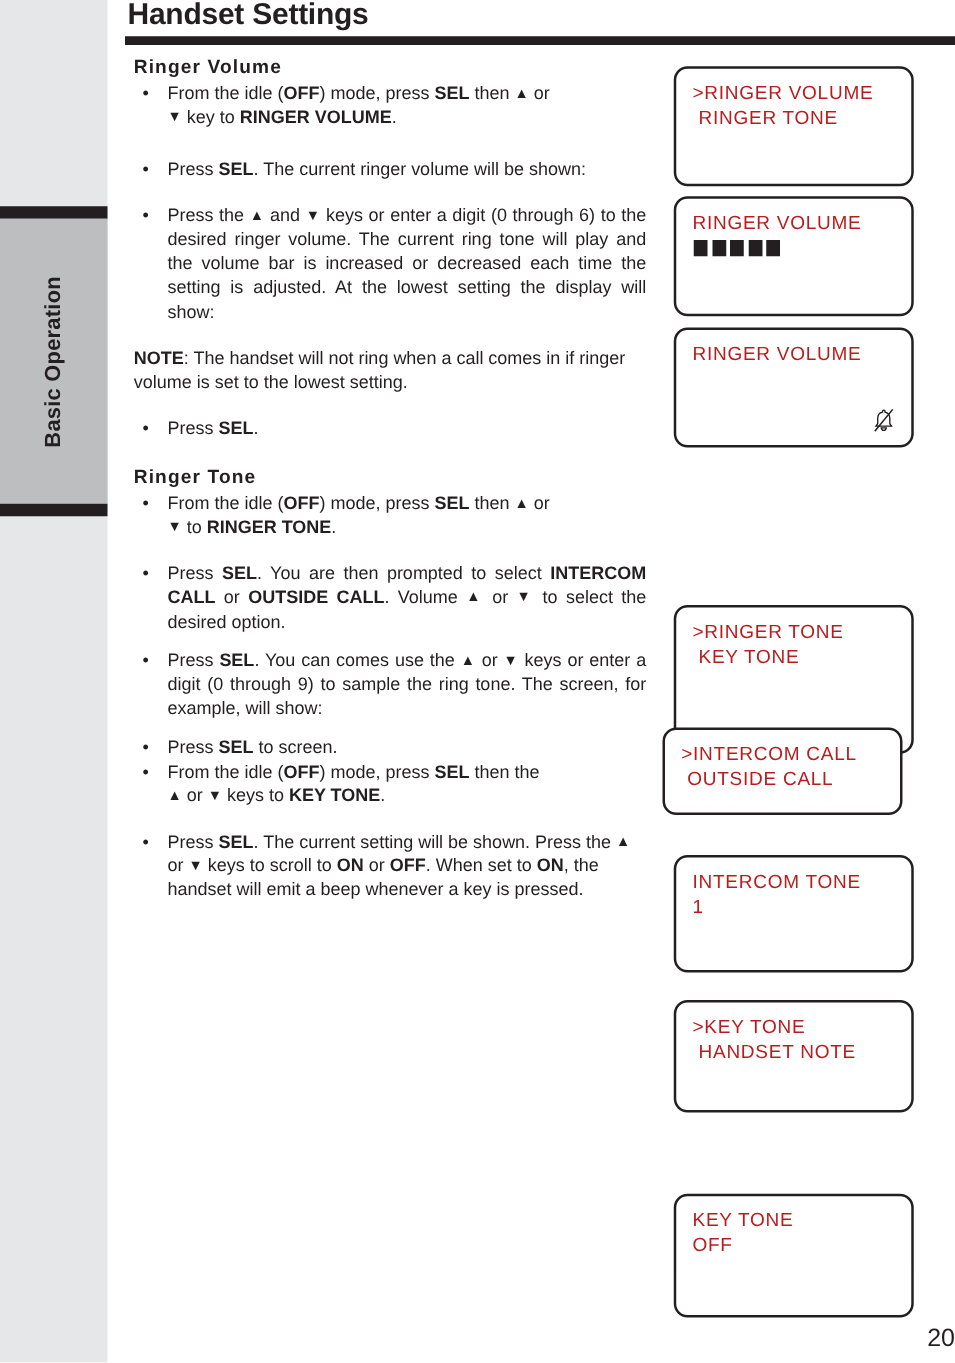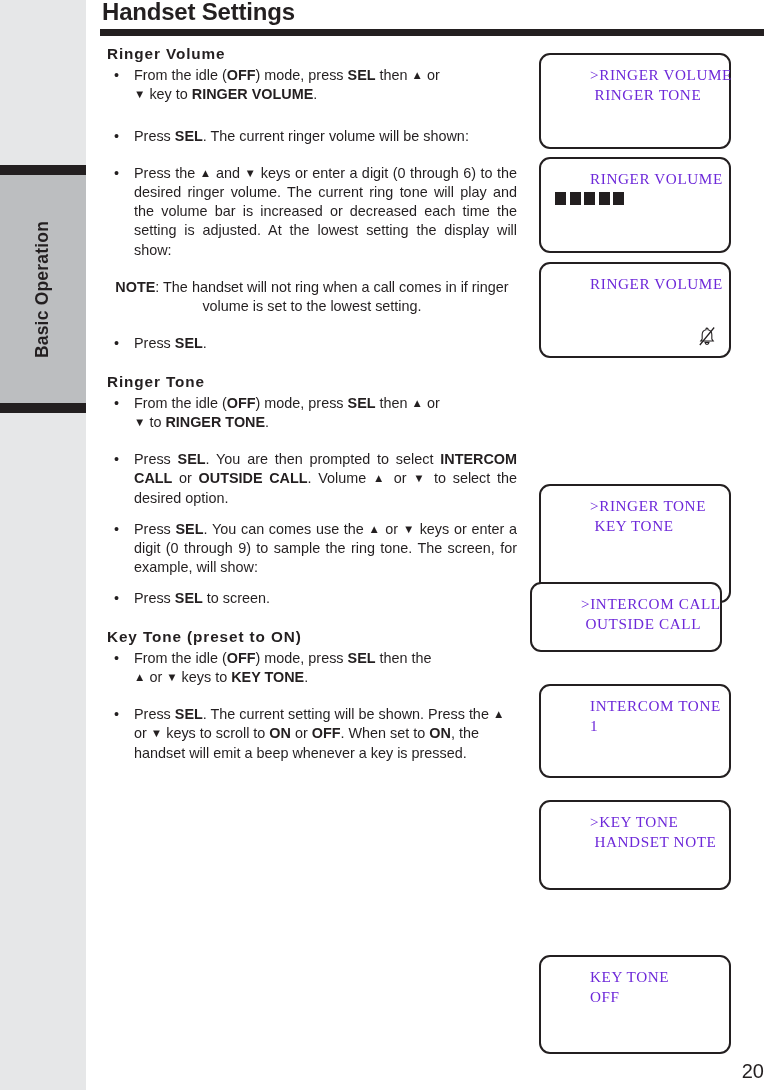--- a/index.html
+++ b/index.html
@@ -84,21 +84,20 @@
     font-weight: bold;
     letter-spacing: .9px;
     margin: 0 0 3px 0;
     line-height: 1.25;
   }
   .blk {
     font-size: 14.4px;
     line-height: 1.335;
     margin: 0;
     position: relative;
-    text-align: center;
   }
   .bullet {
     padding-left: 27px;
     text-align: justify;
   }
   .bullet > .dot {
     position: absolute;
     left: 7px;
     top: 0;
     font-size: 14.4px;
@@ -115,26 +114,25 @@
   .lcd {
     position: absolute;
     border: 2.2px solid #231f20;
     border-radius: 11px;
     background: #ffffff;
     box-sizing: border-box;
   }
   .lcd-line {
     position: absolute;
     left: 13px;
-    font-family: Liberation Serif, serif;
+    font-family: Liberation Sans, sans-serif;
     font-size: 15.2px;
     letter-spacing: 0.6px;
     white-space: pre;
-    color: #6d28d9;
-    margin-left: 36px;
+    color: #b91c1c;
   }
   .lcd-l1 { top: 11px; }
   .lcd-l2 { top: 31px; }
   .vol-bar {
     position: absolute;
     left: 14px; top: 33px;
     display: flex;
     gap: 3.5px;
   }
   .vol-bar i {
@@ -206,21 +204,20 @@
   </div>
 
   <div class="blk bullet gap-s">
     <span class="dot">•</span><span>Press </span><b>SEL</b><span>. You can comes use the </span><span class="ar">▲</span><span> or </span><span class="ar">▼</span><span> keys or enter a digit (0 through 9) to sample the ring tone. The screen, for example, will show:</span>
   </div>
 
   <div class="blk bullet nojust gap-s">
     <span class="dot">•</span><span>Press </span><b>SEL</b><span> to screen.</span>
   </div>
 
-  <div class="sec-head gap-m">Key Tone (preset to ON)</div>
 
   <div class="blk bullet nojust">
     <span class="dot">•</span><span>From the idle (</span><b>OFF</b><span>) mode, press </span><b>SEL</b><span> then the </span><br><span class="ar">▲</span><span> or </span><span class="ar">▼</span><span> keys to </span><b>KEY TONE</b><span>.</span>
   </div>
 
   <div class="blk bullet nojust gap-m">
     <span class="dot">•</span><span>Press </span><b>SEL</b><span>. The current setting will be shown. Press the </span><span class="ar">▲</span><span> or </span><span class="ar">▼</span><span> keys to scroll to </span><b>ON</b><span> or </span><b>OFF</b><span>. When set to </span><b>ON</b><span>, the handset will emit a beep whenever a key is pressed.</span>
   </div>
 
 </div>

